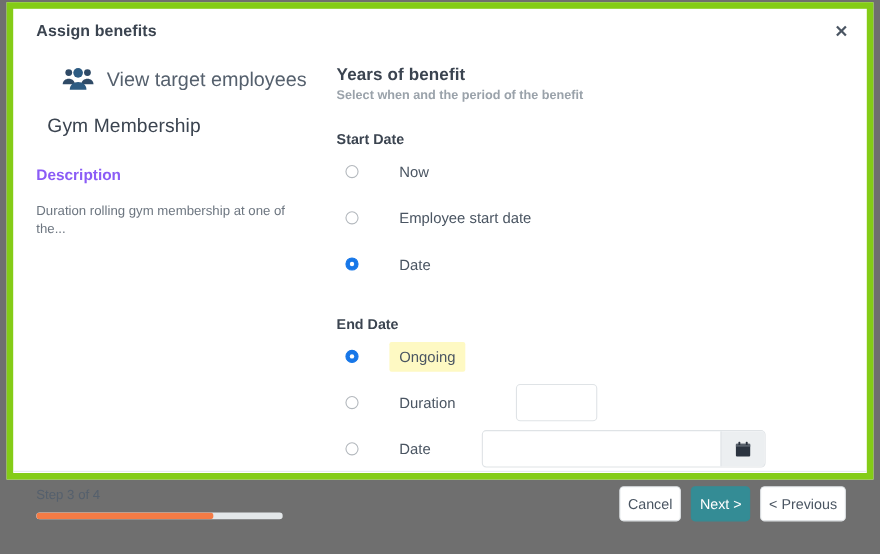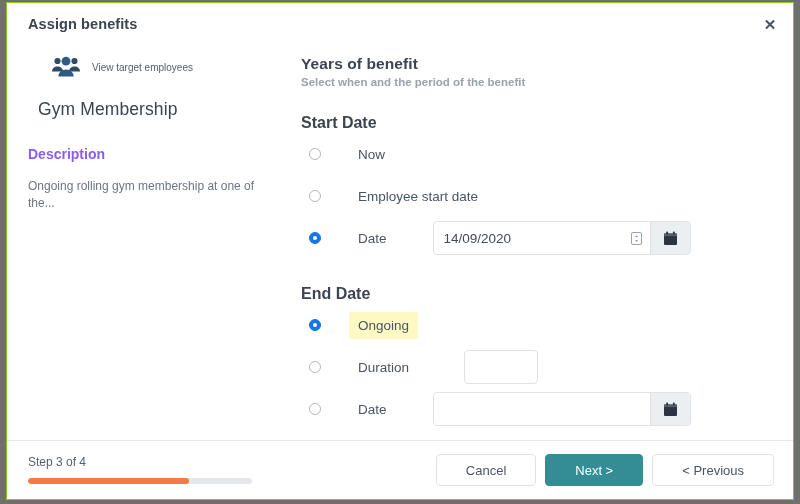--- a/index.html
+++ b/index.html
@@ -19,23 +19,23 @@
     height: 504px;
     background: #6f6f6f;
   }
 
   
   .modal {
     position: absolute;
     left: 6px;
     top: 2px;
     width: 788px;
-    height: 498px;
+    height: 434px;
     background: #ffffff;
-    border: 1px solid #84cc16;
+    border: 6px solid #84cc16;
     display: flex;
     flex-direction: column;
   }
 
   .modal-header {
     position: relative;
     height: 40px;
     flex: 0 0 40px;
   }
   .modal-title {
@@ -89,21 +89,21 @@
     width: max-content;
   }
   .people-icon {
     width: 30px;
     height: 24px;
     display: block;
     flex: 0 0 30px;
   }
   .target-label {
     margin-left: 11px;
-    font-size: 10px;
+    font-size: 18px;
     color: #55606d;
   }
 
   .benefit-title {
     margin: 20px 0 0 31px;
     font-size: 17.5px;
     color: #3b4450;
     letter-spacing: .1px;
   }
 
@@ -136,21 +136,21 @@
     letter-spacing: .1px;
   }
   .section-sub {
     font-size: 11.5px;
     color: #9aa2aa;
     margin: 3px 0 0 0;
     font-weight: bold;
   }
 
   .group-title {
-    font-size: 16px;
+    font-size: 13px;
     font-weight: bold;
     color: #3b4450;
     margin: 26px 0 0 0;
   }
   .group-title.end { margin-top: 27px; }
 
   .opt-row {
     display: flex;
     align-items: center;
     height: 40px;
@@ -308,21 +308,21 @@
 
   .btn-row {
     position: absolute;
     right: 19px;
     top: 13px;
     display: flex;
     gap: 9px;
   }
   .btn {
     height: 32px;
-    padding: 0 29px;
+    padding: 0 7px;
     border-radius: 4px;
     font-size: 13px;
     font-family: "Liberation Sans", sans-serif;
     cursor: pointer;
     border: 1px solid #dfe3e6;
     background: #ffffff;
     color: #4a5562;
     white-space: nowrap;
   }
   .btn.primary {
@@ -355,21 +355,21 @@
             <path d="M18 16.5c0-3 2.5-5 5.5-5s5.5 2 5.5 5z" fill="#2f4a66"></path>
             <circle cx="15" cy="6.2" r="4.4" fill="#2d5b82"></circle>
             <path d="M7.4 21.5c0-4.2 3.4-7 7.6-7s7.6 2.8 7.6 7z" fill="#2d5b82"></path>
           </svg>
           <span class="target-label">View target employees</span>
         </div>
 
         <div class="benefit-title">Gym Membership</div>
 
         <div class="desc-label">Description</div>
-        <div class="desc-text">Ongoing rolling gym membership at one of the...</div>
+        <div class="desc-text">Duration rolling gym membership at one of the...</div>
       </div>
 
       <div class="right-pane">
 
         <div class="section-title">Years of benefit</div>
         <div class="section-sub">Select when and the period of the benefit</div>
 
         <div class="group-title">Start Date</div>
 
         <div class="opt-row">
@@ -379,38 +379,20 @@
 
         <div class="opt-row">
           <span class="radio"></span>
           <span class="opt-label">Employee start date</span>
         </div>
 
         <div class="opt-row">
           <span class="radio checked"></span>
           <span class="opt-label">Date</span>
 
-          <div class="date-input-group" style="margin-left:46px;">
-            <input class="date-input" type="text" value="14/09/2020" style="">
-            <span class="spin-icon">
-              <svg width="11" height="13" viewBox="0 0 11 13">
-                <rect x="0.5" y="0.5" width="10" height="12" rx="1.5" fill="#fff" stroke="#9aa2aa"></rect>
-                <path d="M5.5 3.2 L7 5 H4 Z" fill="#8a939c"></path>
-                <path d="M5.5 9.8 L4 8 H7 Z" fill="#8a939c"></path>
-              </svg>
-            </span>
-            <span class="cal-btn">
-              <svg width="15" height="15" viewBox="0 0 15 15">
-                <rect x="1" y="2.5" width="13" height="11.5" rx="1" fill="#2b3440"></rect>
-                <rect x="1" y="2.5" width="13" height="2.6" fill="#57606b"></rect>
-                <rect x="3.3" y="0.6" width="1.7" height="3" rx="0.6" fill="#2b3440"></rect>
-                <rect x="10" y="0.6" width="1.7" height="3" rx="0.6" fill="#2b3440"></rect>
-              </svg>
-            </span>
-          </div>
         </div>
 
         <div class="group-title end">End Date</div>
 
         <div class="opt-row">
           <span class="radio checked"></span>
           <span class="opt-label highlighted">Ongoing</span>
         </div>
 
         <div class="opt-row">

